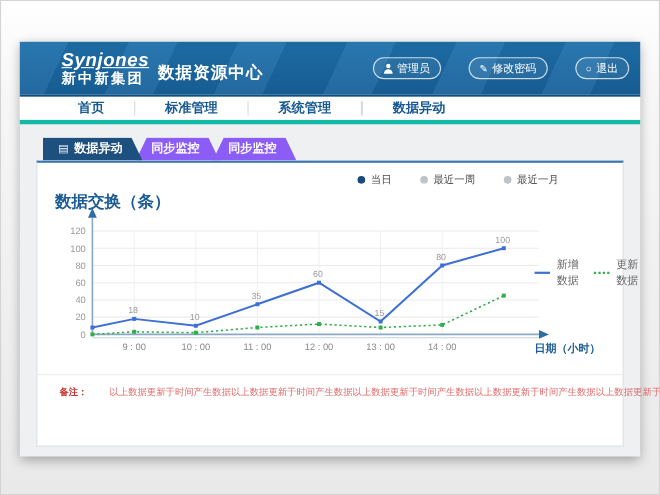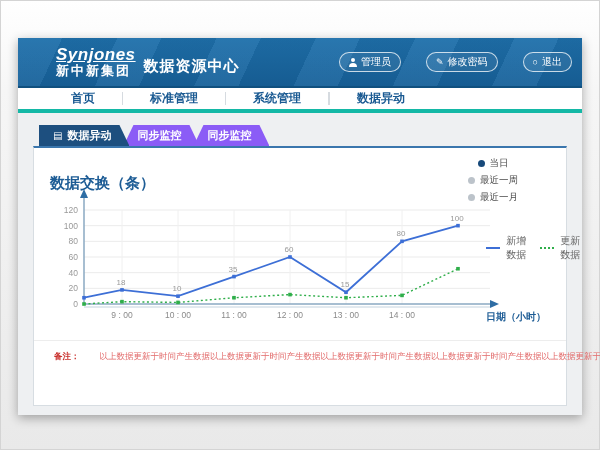--- a/index.html
+++ b/index.html
@@ -68,21 +68,21 @@
     background:#8b5cf6;
     clip-path:polygon(10px 0, calc(100% - 10px) 0, 100% 100%, 0 100%);
     margin-left:-6px; z-index:1;
   }
   .tab-doc-icon { font-size:10px; line-height:1; }
   
   .panel {
     position:relative; background:#fff; height:260px;
     border:1px solid #d7dde2; border-top:2px solid #3a76ad;
   }
-  .filter-group { position:absolute; top:9px; right:48px; display:flex; gap:4px; align-items:center;flex-direction:column; }
+  .filter-group { position:absolute; top:9px; right:58px; display:flex; gap:26px; align-items:center; }
   .filter-opt { display:flex; align-items:center; gap:5px; font-size:9.5px; color:#4a4a4a; cursor:pointer; }
   .radio-dot { width:7px; height:7px; border-radius:50%; background:#bcc3ca; display:inline-block; }
   .filter-opt.selected .radio-dot { background:#17497a; }
   .y-axis-title { position:absolute; left:16px; top:26px; font-size:15px; font-weight:bold; color:#1d5c95; }
   .chart-svg { position:absolute; left:10px; top:36px; overflow:visible; }
   .chart-svg text { font-family:"Liberation Sans","DejaVu Sans",sans-serif; }
   .legend { position:absolute; left:452px; top:86px; display:flex; flex-direction:row; gap:12px; }
   .legend-item { display:flex; align-items:center; gap:6px; cursor:pointer; }
   .leg-line { width:26px; height:0; display:inline-block; }
   .leg-line.solid  { border-top:2px solid #3d6fd6; }

